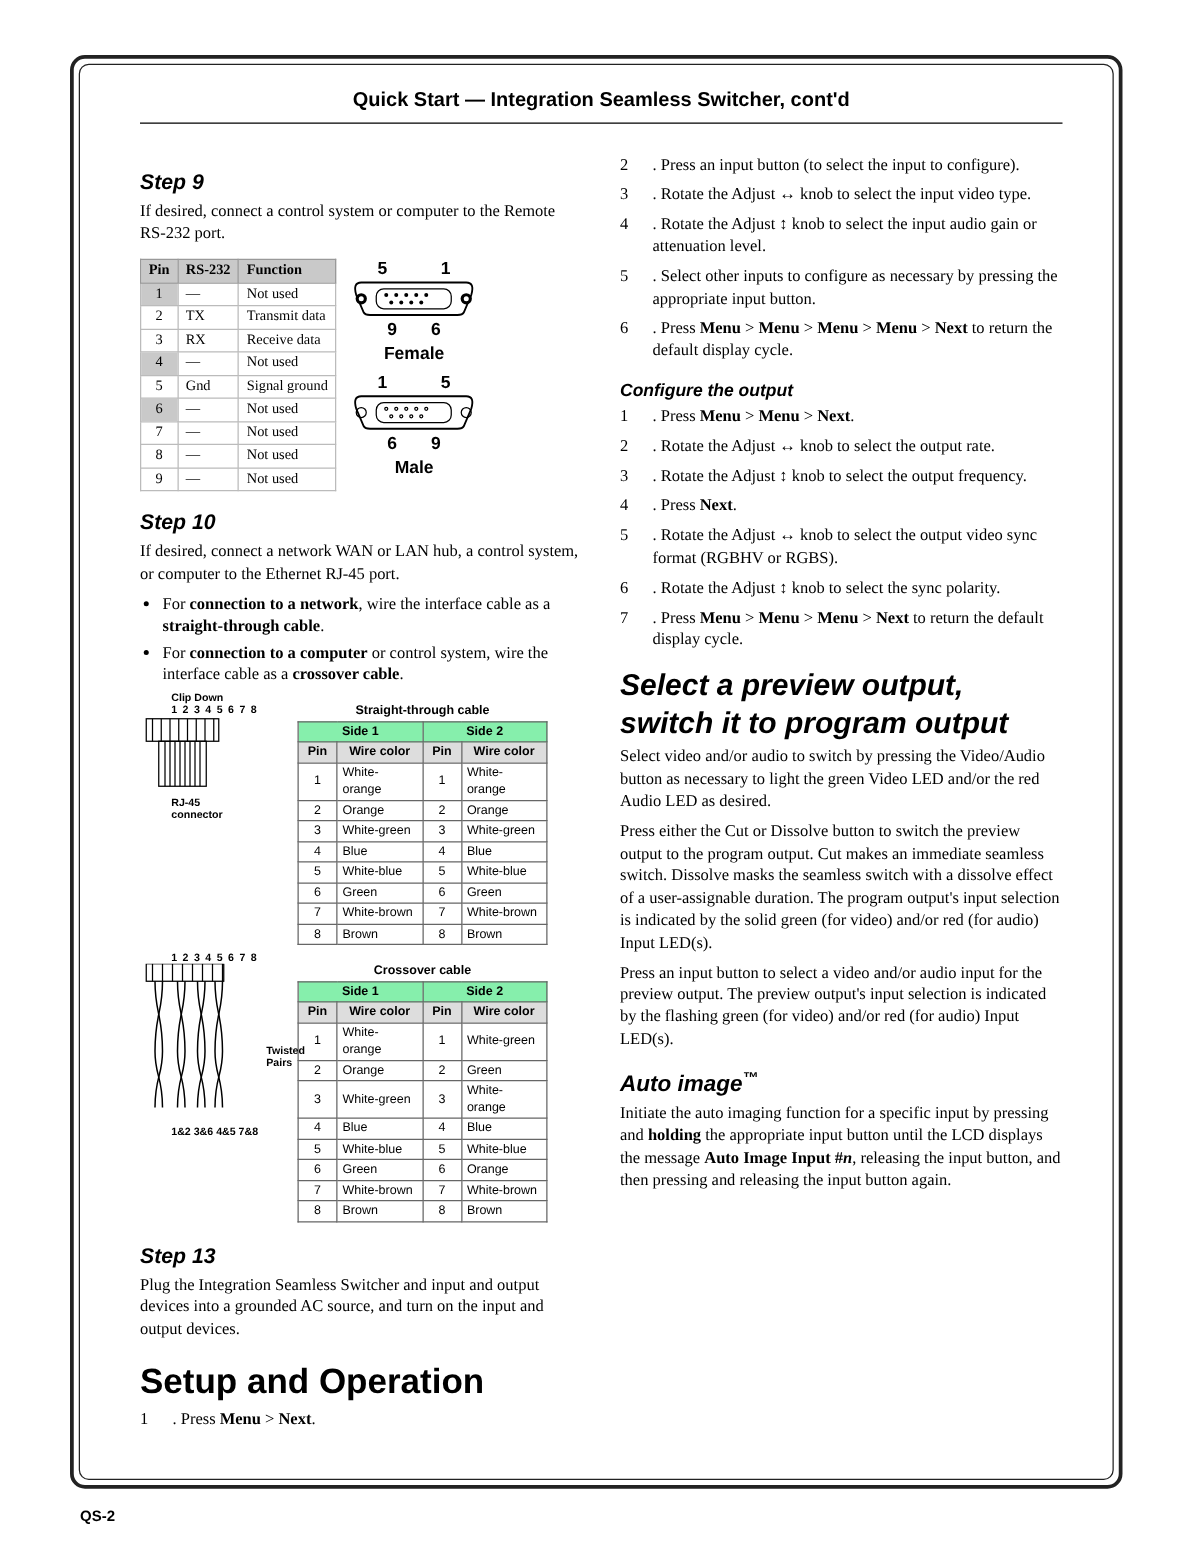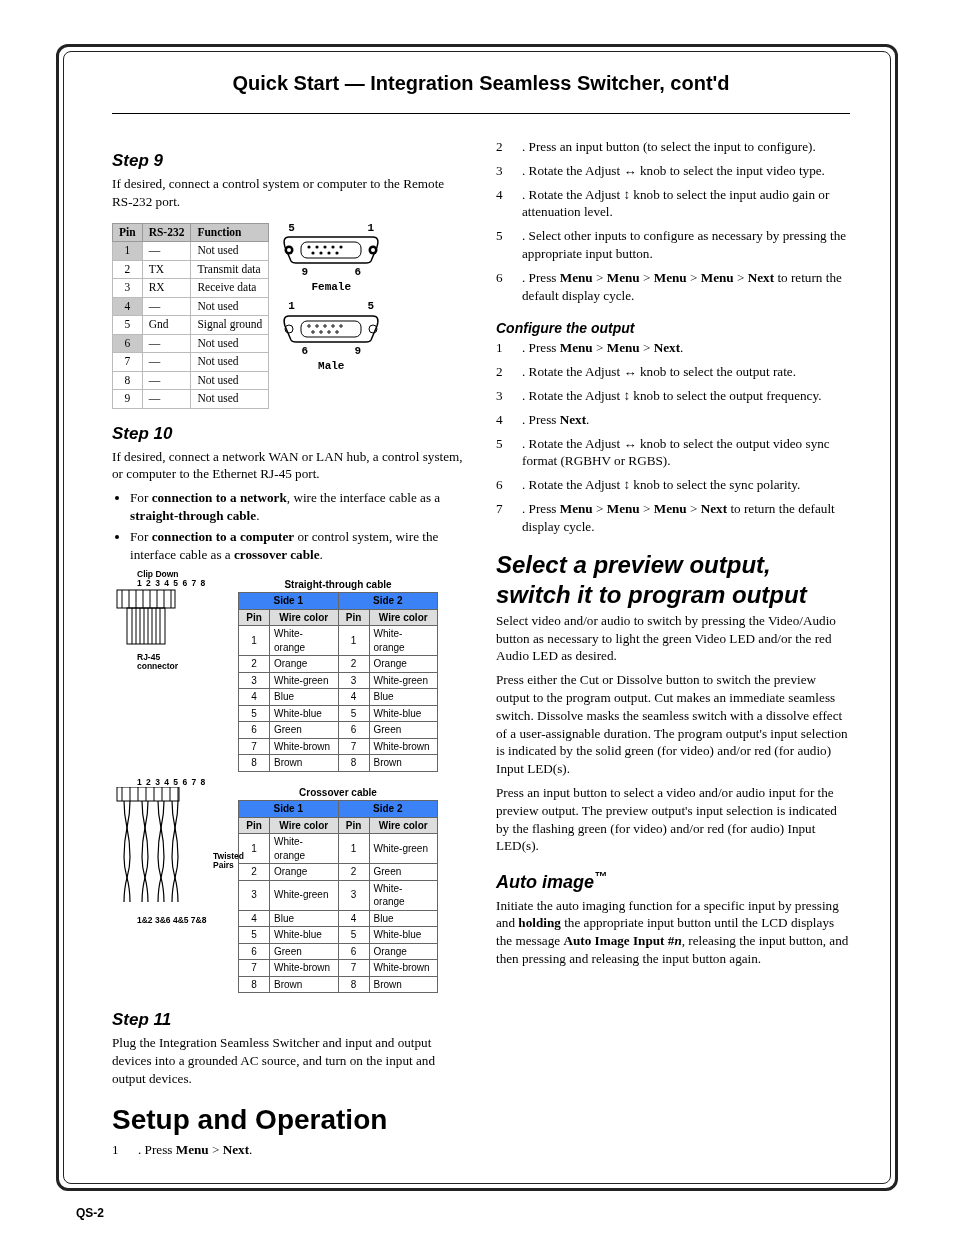--- a/index.html
+++ b/index.html
@@ -28,23 +28,23 @@
     top: 4px; left: 4px; right: 4px; bottom: 4px;
     border: 1.5px solid #222;
     border-radius: 8px;
     box-sizing: border-box;
     padding: 18px 40px 18px 48px;
     overflow: hidden;
   }
   .page-title {
     font-family: Verdana, Geneva, sans-serif;
     font-weight: 700;
-    font-size: 20px;
+    font-size: 16px;
     text-align: center;
-    padding-bottom: 16px;
+    padding-bottom: 6px;
     border-bottom: 1.5px solid #000;
     margin-bottom: 22px;
   }
   .columns {
     display: flex;
     gap: 30px;
   }
   .col { flex: 1 1 0; min-width: 0; }
   h2.step, h2.sect {
     font-family: Verdana, Geneva, sans-serif;
@@ -85,21 +85,21 @@
   table.pins td {
     border: 1px solid #bbb;
     padding: 1px 6px;
   }
   table.pins td.pin { text-align: center; background: #fff; }
   table.pins tr.shade td.pin { background: #c9c9c9; }
 
   .pin-fig-wrap { display: flex; gap: 12px; align-items: flex-start; }
 
   
-  .db9 { font-family: Liberation Mono, monospace; font-size: 11px; font-weight: 700; text-align: center; margin-top:4px;}
+  .db9 { font-family: Liberation Sans, sans-serif; font-size: 14px; font-weight: 700; text-align: center; margin-top:4px;}
   .db9 svg { display: block; margin: 0 auto; }
 
   
   .wiretbl-wrap { margin-top: 4px; }
   .wiretbl-title {
     font-family: Arial, Helvetica, sans-serif;
     font-weight: 700;
     font-size: 10px;
     text-align: center;
     margin: 4px 0 1px 0;
@@ -109,29 +109,29 @@
     font-family: Arial, Helvetica, sans-serif;
     font-size: 10px;
     width: 200px;
     margin: 0 0 2px auto;
   }
   table.wire th, table.wire td {
     border: 1px solid #666;
     padding: 1px 4px;
   }
   table.wire th { background: #ddd; font-weight: 700; text-align: center; }
-  table.wire th.side { background: #3b82f6; }
+  table.wire th.side { background: #86efac; }
   table.wire td.pin { text-align: center; width: 22px; }
 
   .rj45-row { display: flex; gap: 6px; align-items: flex-start; }
   .rj45-labels { font-family: Arial, sans-serif; font-size: 8.5px; font-weight: 700; line-height:1.1;padding-left:25px;}
 
   .footer-pg {
     position: absolute;
-    left: 76px;
+    left: 64px;
     bottom: 14px;
     font-family: Verdana, Geneva, sans-serif;
     font-weight: 700;
     font-size: 12px;
   }
   .lr-arrows::before { content: "\2194"; }
   .ud-arrows::before { content: "\2195"; }
 </style>
 </head>
 <body>
@@ -438,21 +438,21 @@
                     <td class="pin">8</td>
                     <td>Brown</td>
                     <td class="pin">8</td>
                     <td>Brown</td>
                   </tr>
           </tbody>
               </table>
         </div>
       </div>
 
-      <h2 class="step">Step 11</h2>
+      <h2 class="step">Step 13</h2>
       <p>Plug the Integration Seamless Switcher and input and output devices into a grounded AC source, and turn on the input and output devices.</p>
 
       <h1 class="bighead">Setup and Operation</h1>
       <ol class="num">
         <li><span class="n b">1</span>. <span>Press </span><span class="b">Menu</span><span> &gt; </span><span class="b">Next</span><span>.</span></li>
       </ol>
 
     </div>
 
     <div class="col">

